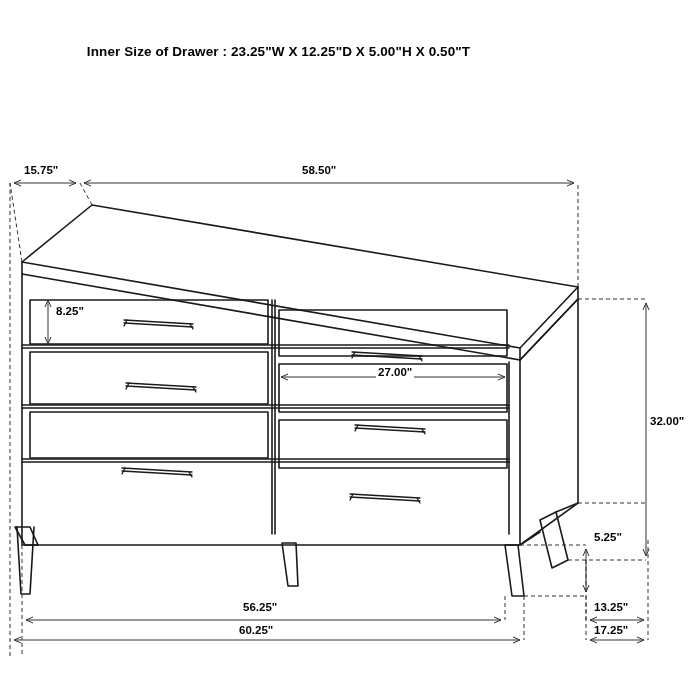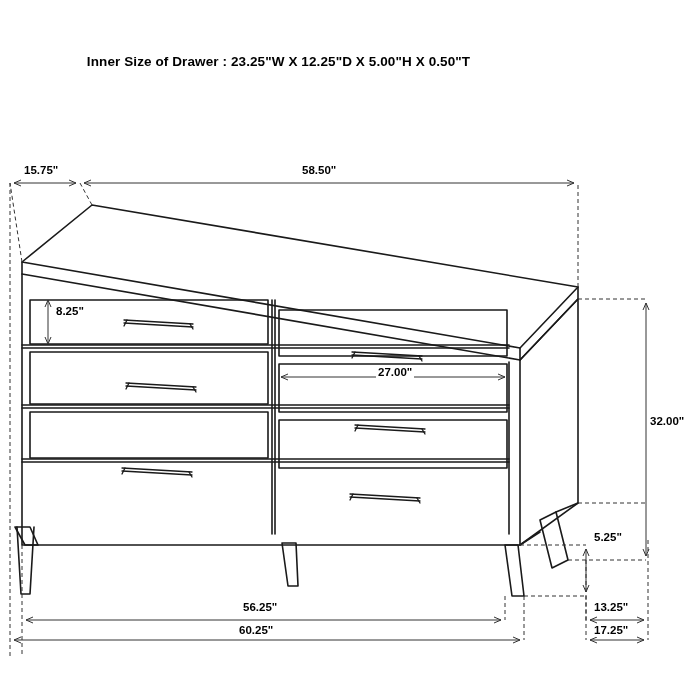--- a/index.html
+++ b/index.html
@@ -22,21 +22,20 @@
   #title {
     position: absolute;
     top: 44px;
     left: 0;
     width: 557px;
     text-align: center;
     font-size: 13.5px;
     font-weight: bold;
     letter-spacing: 0.1px;
     color: #000;
-    margin-top: 10px;
   }
   svg#drawing {
     position: absolute;
     top: 0;
     left: 0;
     width: 700px;
     height: 700px;
   }
   .dim-label {
     position: absolute;

